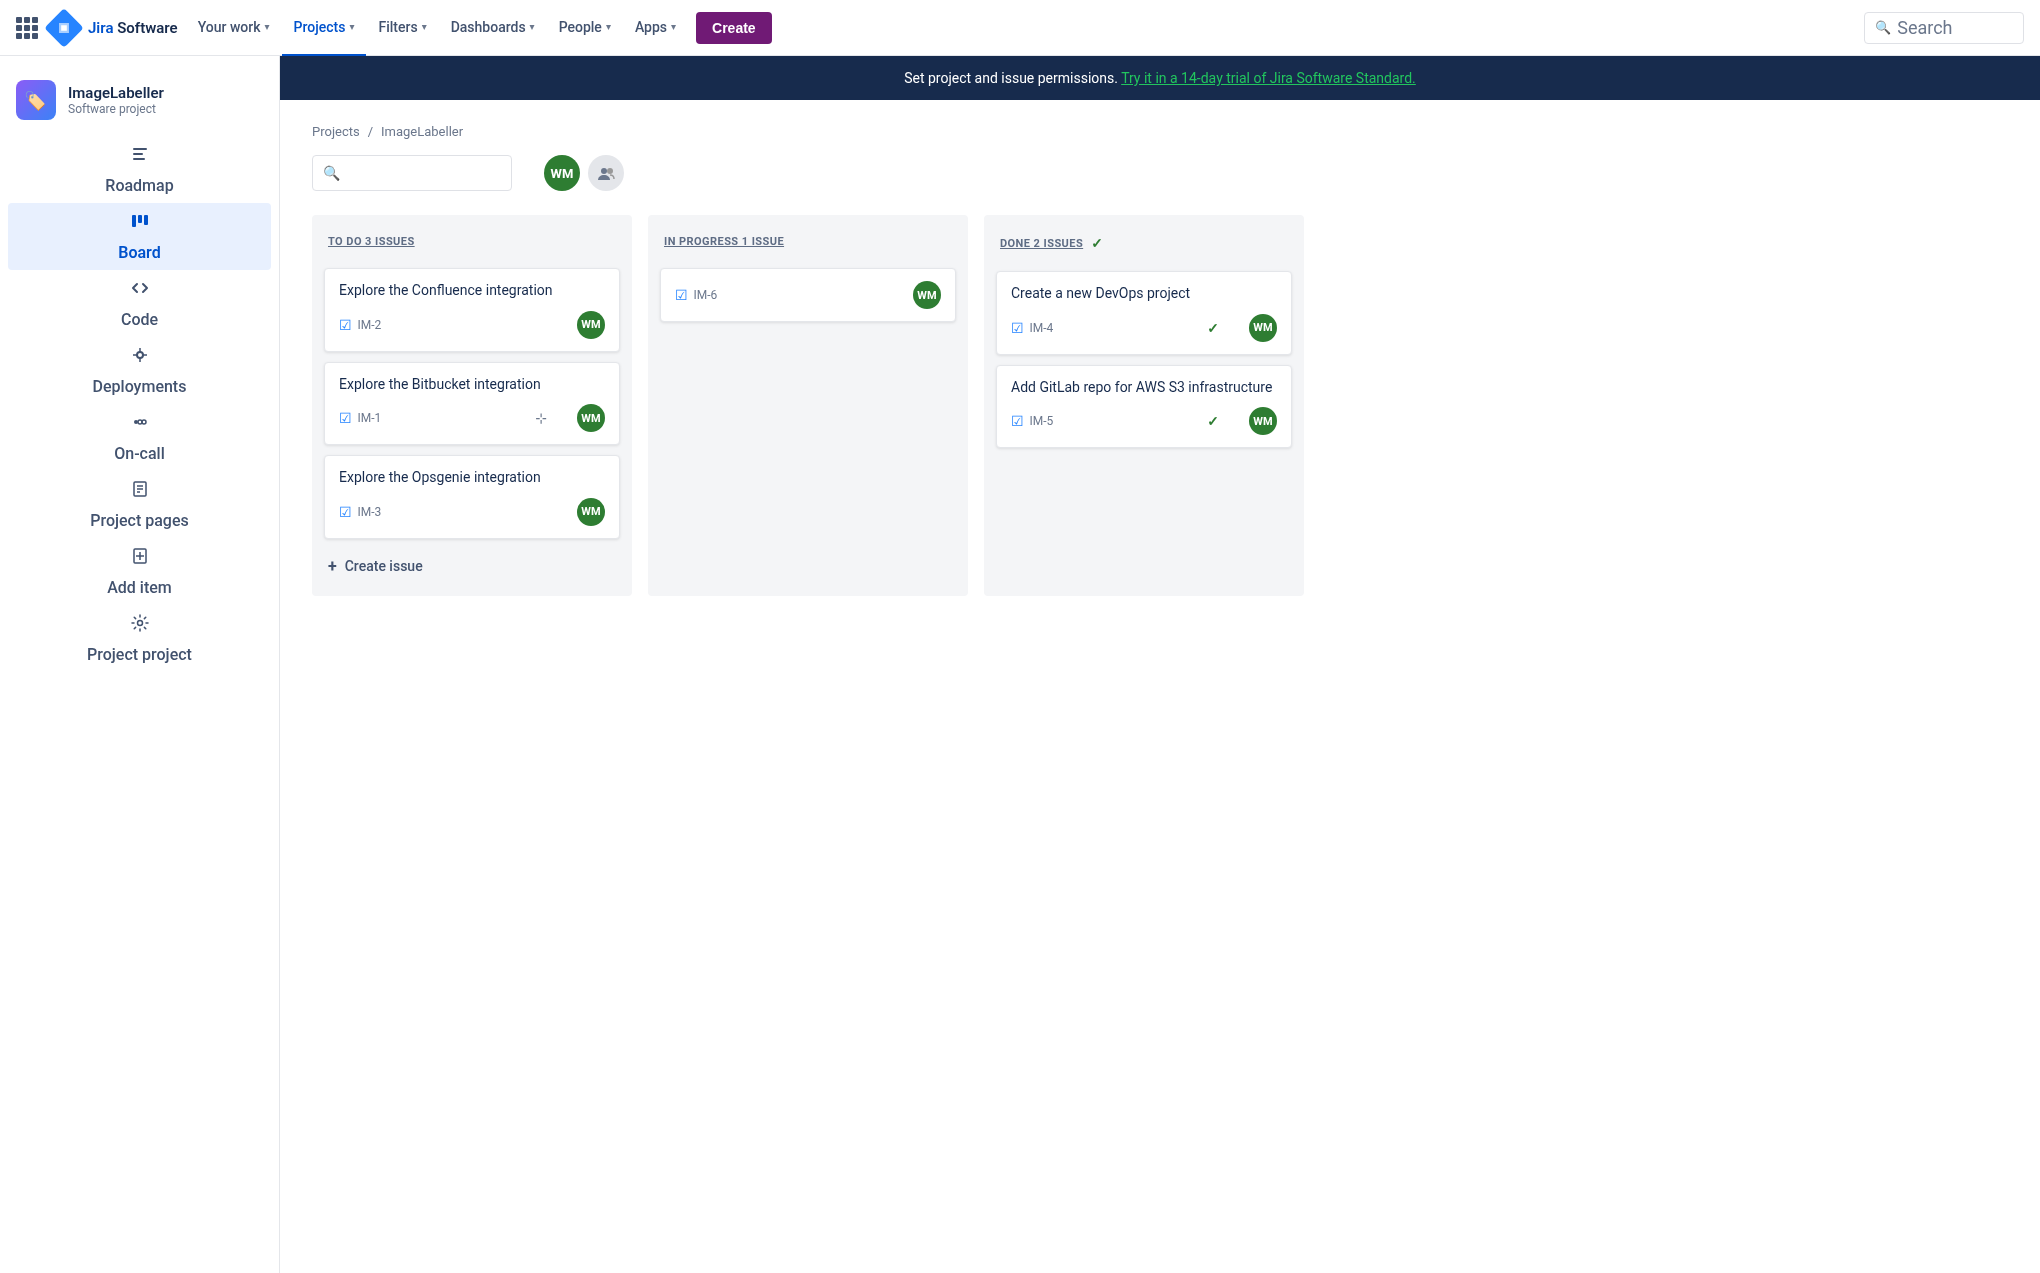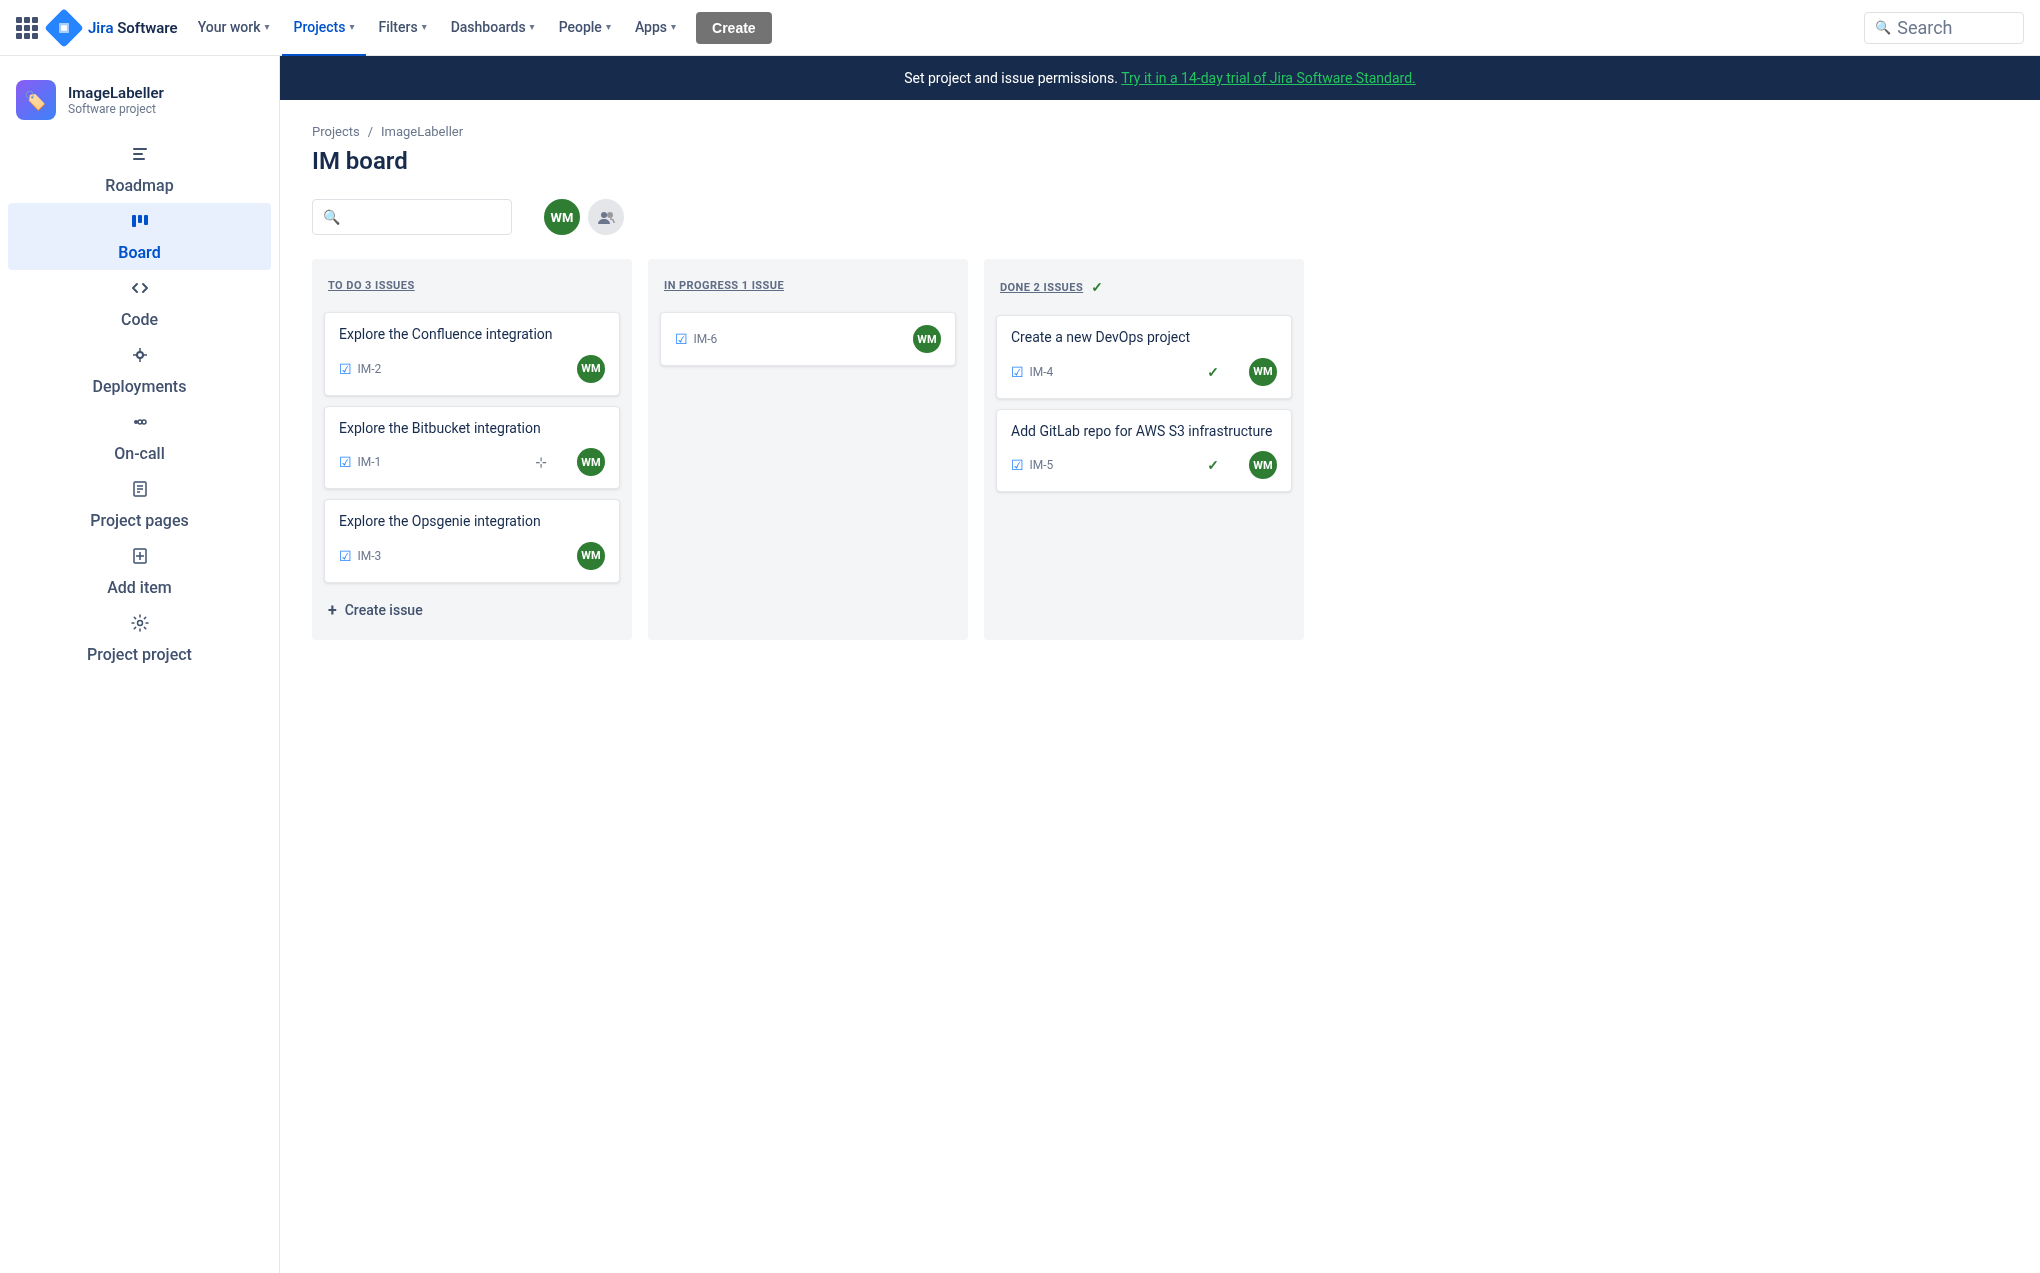--- a/index.html
+++ b/index.html
@@ -21,21 +21,21 @@
     .nav-item {
       display: flex; align-items: center; gap: 4px;
       padding: 4px 12px; height: 56px; cursor: pointer;
       font-size: 14px; color: #42526e; font-weight: 500;
       border-bottom: 2px solid transparent; white-space: nowrap;
     }
     .nav-item.active { color: #0052cc; border-bottom: 2px solid #0052cc; }
     .nav-chevron { font-size: 10px; color: #6b778c; }
 
     .nav-create {
-      margin-left: 8px; background: #737373; color: #fff;
+      margin-left: 8px; background: #701a75; color: #fff;
       border: none; border-radius: 4px; padding: 0 16px; height: 32px;
       font-size: 14px; font-weight: 600; cursor: pointer; white-space: nowrap;
     }
 
     .nav-search {
       margin-left: auto; display: flex; align-items: center;
       border: 1px solid #dfe1e6; border-radius: 4px;
       padding: 0 10px; height: 32px; gap: 6px; min-width: 160px;
       color: #6b778c; cursor: text;
     }
@@ -306,21 +306,20 @@
       <span>Set project and issue permissions.</span>
       <a>Try it in a 14-day trial of Jira Software Standard.</a>
     </div>
 
     <div class="page-header">
       <div class="breadcrumb">
         <a>Projects</a>
         <span>/</span>
         <a>ImageLabeller</a>
       </div>
-      <div class="page-title">IM board</div>
     </div>
 
     <div class="toolbar">
       <div class="search-box">
         <span class="search-icon">🔍</span>
         <input type="text" placeholder="" style="">
       </div>
       <div class="avatar-circle">WM</div>
       <div class="avatar-group-icon">
         <svg width="20" height="20" viewBox="0 0 20 20" fill="none">

